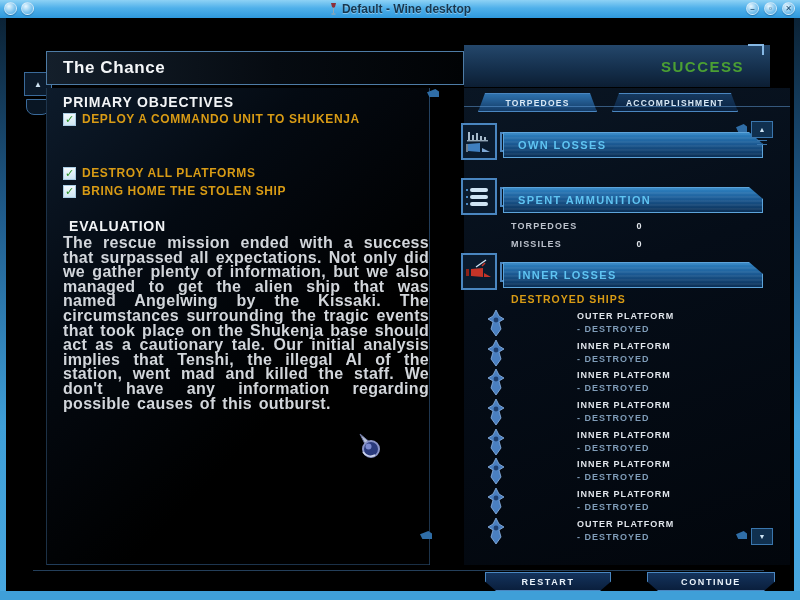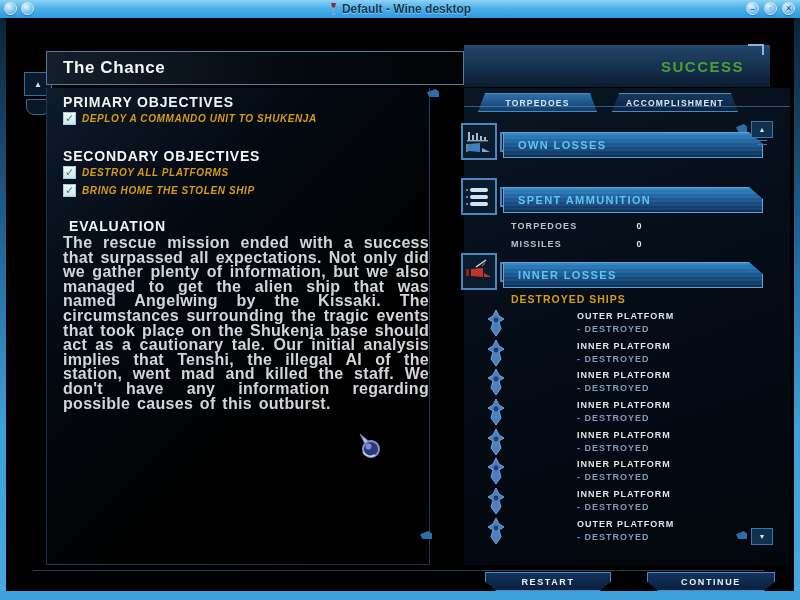--- a/index.html
+++ b/index.html
@@ -58,21 +58,21 @@
     border-bottom:1px solid rgba(80,140,200,.3);
     background:linear-gradient(135deg,#0d1b2b 0%,#040a12 30%,#000 65%); }
   #right-panel { left:458px; top:70px; width:326px; height:477px;
     background:linear-gradient(160deg,#0a1624 0%,#050d18 40%,#02060c 100%); }
 
   .h-white { font-size:14px; font-weight:bold; color:#f2f4f6; letter-spacing:.8px; }
   .obj-row { display:flex; align-items:center; gap:6px; }
   .checkbox { width:13px; height:13px; border:1px solid #aacde4;
     background:linear-gradient(180deg,#f3fafe,#cfe6f3); color:#2c9428;
     font-size:11px; font-weight:bold; line-height:11px; text-align:center; }
-  .obj-label { font-size:10px; font-weight:bold; letter-spacing:.6px;font-style:italic; }
+  .obj-label { font-size:12px; font-weight:bold; letter-spacing:.6px; }
   #eval-text { font-size:16px; font-weight:bold; color:#d2d6db; line-height:14.6px;
     text-align:justify; letter-spacing:.3px; word-spacing:2px; }
 
   
   .tab { height:19px; display:flex; align-items:center; justify-content:center;
     font-size:8.5px; font-weight:bold; letter-spacing:1.2px; color:#d8e8f6;
     border:1px solid #4a86c0; clip-path:polygon(7px 0, calc(100% - 7px) 0, 100% 100%, 0 100%); }
   .tab.active { background:linear-gradient(180deg,#2e72ae,#143b66); }
   .tab.inactive { background:linear-gradient(180deg,#16395f,#0a2240); }
   #tab-line { left:458px; top:88px; width:326px; height:1px; background:rgba(100,160,220,.5); }
@@ -159,21 +159,20 @@
 
   <div id="left-panel" class="abs grid">
 
     <div class="abs h-white" style="left:16px;top:6px;">PRIMARY OBJECTIVES</div>
 
     <div class="abs obj-row" style="left:16px;top:24px;">
       <span class="checkbox">✓</span>
       <span class="obj-label gold">DEPLOY A COMMANDO UNIT TO SHUKENJA</span>
     </div>
 
-    <div class="abs h-white" style="left:16px;top:60px;">SECONDARY OBJECTIVES</div>
 
     <div class="abs obj-row" style="left:16px;top:78px;">
       <span class="checkbox">✓</span>
       <span class="obj-label gold">DESTROY ALL PLATFORMS</span>
     </div>
     <div class="abs obj-row" style="left:16px;top:96px;">
       <span class="checkbox">✓</span>
       <span class="obj-label gold">BRING HOME THE STOLEN SHIP</span>
     </div>
 

